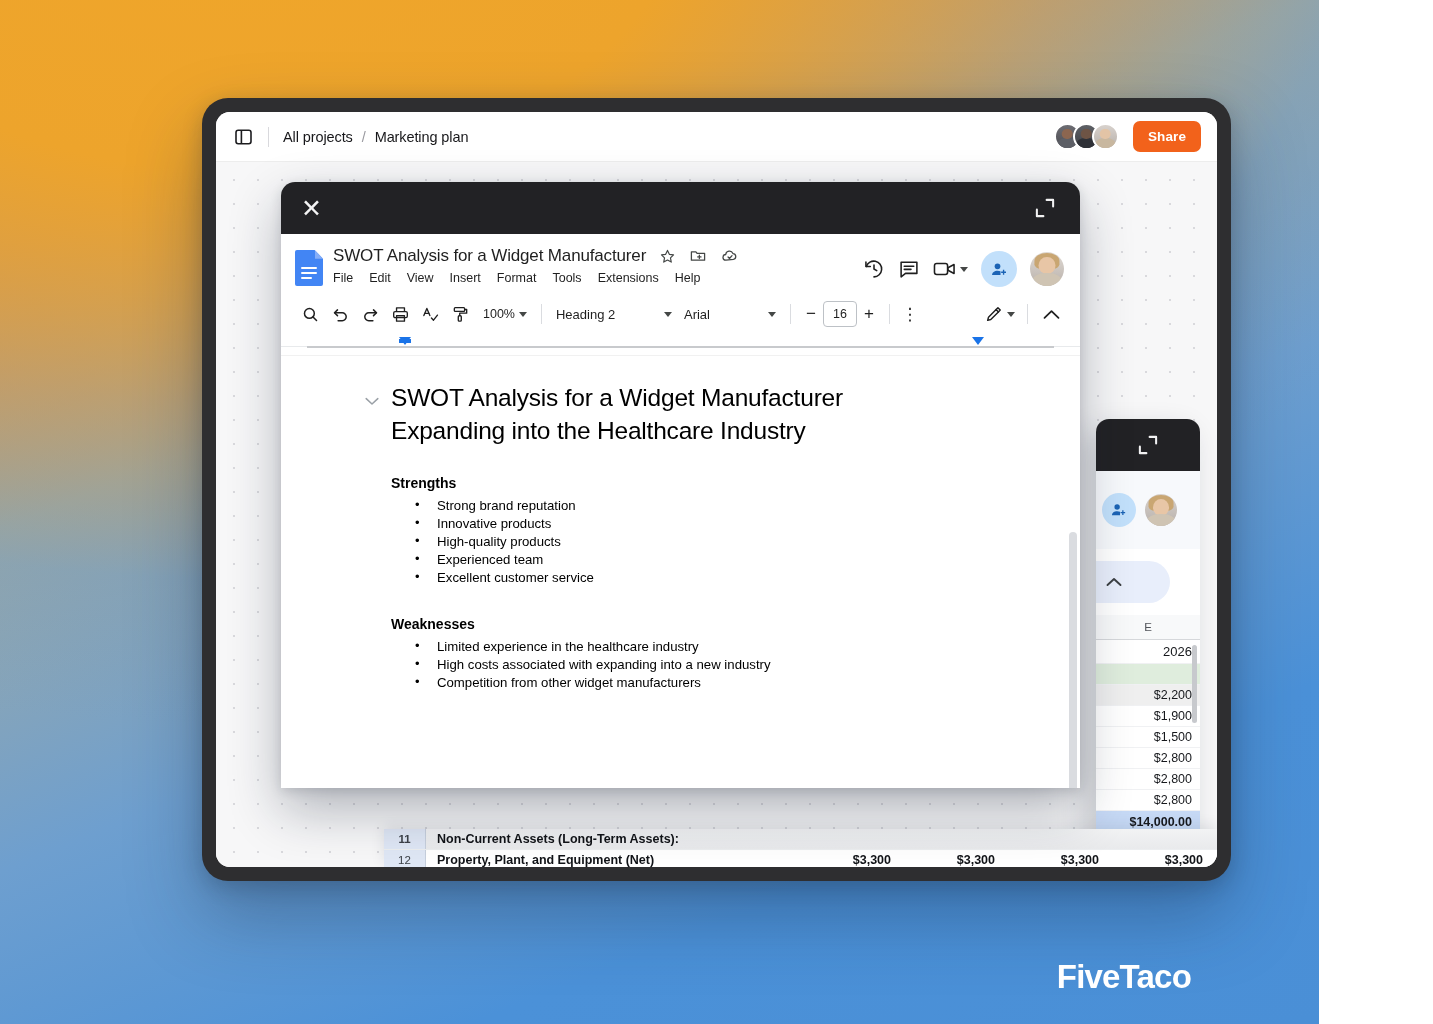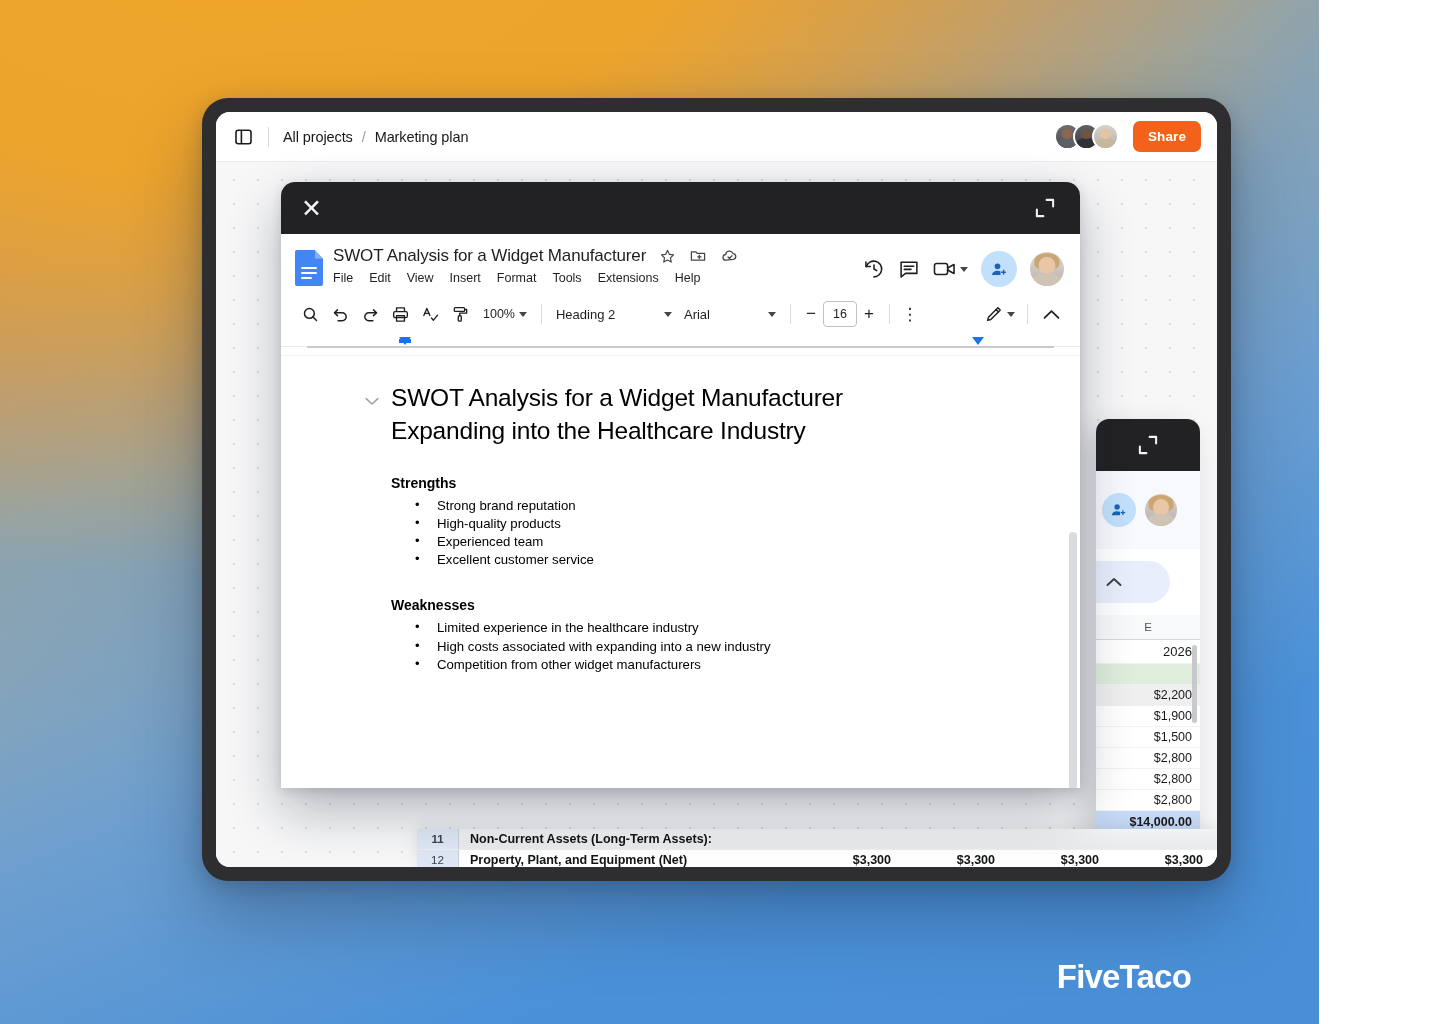--- a/index.html
+++ b/index.html
@@ -194,21 +194,20 @@
   
   .sheet-back {
     position: absolute;
     left: 168px;
     top: 667px;
     right: 0;
     bottom: 0;
     background: #ffffff;
     box-shadow: 0 -3px 14px rgba(25,35,55,0.10);
     overflow: hidden;
-    margin-left: 33px;
   }
   .sb-row {
     display: flex;
     align-items: center;
     height: 21px;
     border-bottom: 1px solid #eceef0;
     font-size: 12.5px;
     color: #111317;
   }
   .sb-row.hdr { background: linear-gradient(#f2f3f4,#e9eaec); font-weight: 700; }
@@ -710,20 +709,21 @@
               <path d="M1.2 1.6L7 7l5.8-5.4" stroke="#9aa0a6" stroke-width="1.5" fill="none" stroke-linecap="round" stroke-linejoin="round"></path>
             </svg>
           </span>
           <div class="doc-h1">SWOT Analysis for a Widget Manufacturer</div>
           <div class="doc-h1">Expanding into the Healthcare Industry</div>
         </div>
 
         <div class="doc-h2">Strengths</div>
         <ul class="doc-ul">
           <li>Strong brand reputation</li>
+          <li>Innovative products</li>
           <li>High-quality products</li>
           <li>Experienced team</li>
           <li>Excellent customer service</li>
         </ul>
 
         <div class="doc-h2">Weaknesses</div>
         <ul class="doc-ul">
           <li>Limited experience in the healthcare industry</li>
           <li>High costs associated with expanding into a new industry</li>
           <li>Competition from other widget manufacturers</li>

